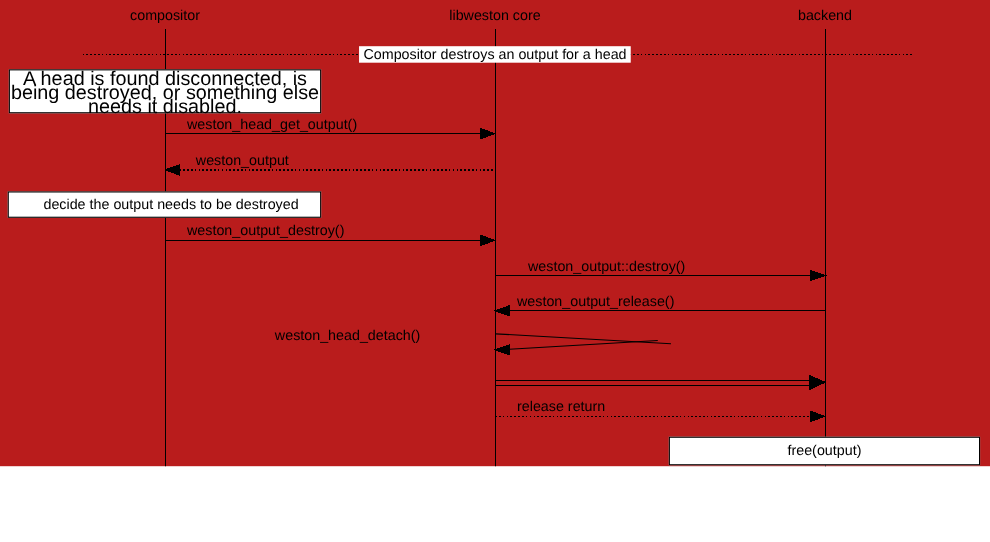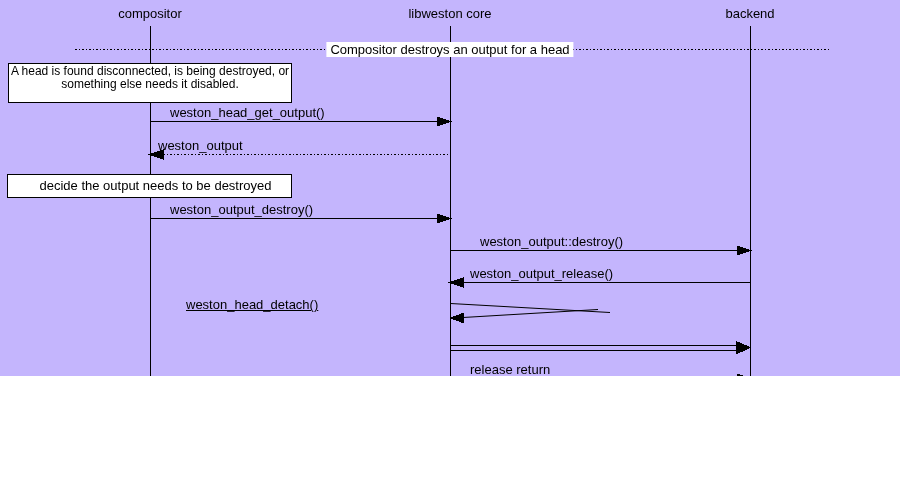--- a/index.html
+++ b/index.html
@@ -1,44 +1,44 @@
 <!DOCTYPE html>
 <html><head>
 <meta charset="utf-8">
 <style>
   html,body{margin:0;padding:0;background:#fff;}
   #diagram{
     position:relative;
-    width:900px;height:376px;
-    background:#c4b5fd;
+    width:900px;height:424px;
+    background:#b91c1c;
     font-family:"Liberation Sans","DejaVu Sans",sans-serif;
     font-size:13px;color:#000;
     overflow:hidden;
   }
   #lines-layer{position:absolute;left:0;top:0;width:900px;height:493px;}
   .participant{
     position:absolute;top:6px;width:200px;
     text-align:center;white-space:nowrap;
   }
   .msg-label{
     position:absolute;white-space:nowrap;text-align:left;
     width:260px;line-height:14px;
   }
-  .msg-label.right{text-align:left;text-decoration:underline;}
+  .msg-label.right{text-align:center;}
   .divider-label{
     position:absolute;top:42px;left:450px;
     transform:translateX(-50%);
     background:#fff;padding:0 4px;white-space:nowrap;
   }
   .note-box{
     position:absolute;background:#fff;border:1px solid #000;
     text-align:center;box-sizing:border-box;
   }
   #note-1{left:8px;top:63px;width:284px;height:40px;
-    font-size:12px;line-height:13px;padding-top:1px;}
+    font-size:18px;line-height:13px;padding-top:1px;}
   #note-2{left:7px;top:174px;width:285px;height:24px;line-height:22px;padding-left:12px;}
   #note-free{left:608px;top:397px;width:283px;height:26px;line-height:24px;}
 </style>
 </head>
 <body>
 
 <div id="diagram">
 
   <svg id="lines-layer" width="900" height="493" viewBox="0 0 900 493" shape-rendering="crispEdges" fill="none" stroke="#000" stroke-width="1">
 
@@ -85,20 +85,20 @@
   <div class="participant" style="left:350px">libweston core</div>
   <div class="participant" style="left:650px">backend</div>
 
   <div class="divider-label">Compositor destroys an output for a head</div>
 
   <div id="note-1" class="note-box">A head is found disconnected, is being destroyed, or something else needs it disabled.</div>
   <div id="note-2" class="note-box">decide the output needs to be destroyed</div>
   <div id="note-free" class="note-box">free(output)</div>
 
   <div class="msg-label" style="left:170px;top:106px">weston_head_get_output()</div>
-  <div class="msg-label" style="left:158px;top:139px">weston_output</div>
+  <div class="msg-label" style="left:178px;top:139px">weston_output</div>
   <div class="msg-label" style="left:170px;top:203px">weston_output_destroy()</div>
   <div class="msg-label" style="left:480px;top:235px">weston_output::destroy()</div>
   <div class="msg-label" style="left:470px;top:267px">weston_output_release()</div>
   <div class="msg-label right" style="left:186px;top:298px">weston_head_detach()</div>
   <div class="msg-label" style="left:470px;top:363px">release return</div>
 
 </div>
 
 </body></html>

